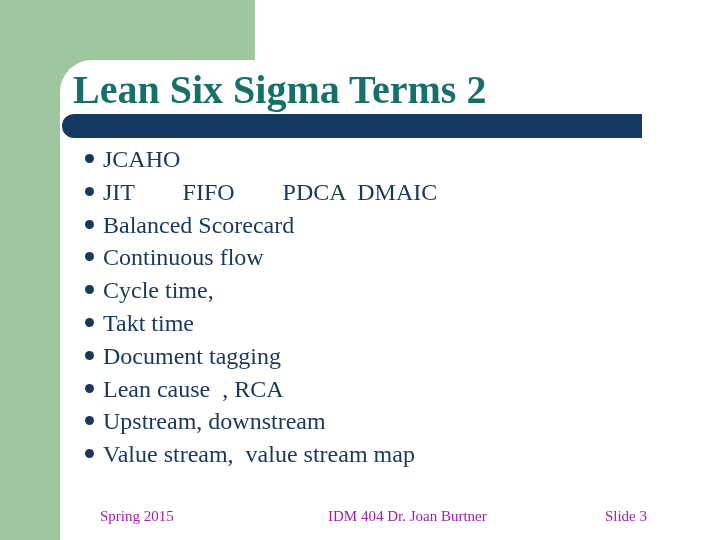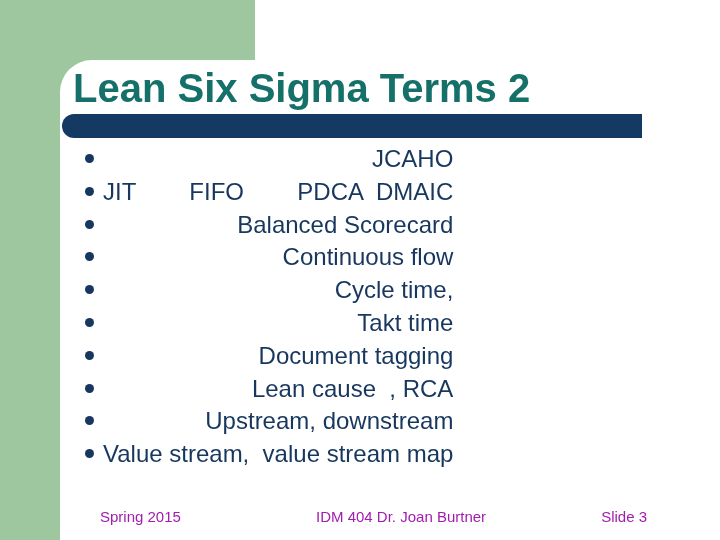--- a/index.html
+++ b/index.html
@@ -2,21 +2,21 @@
 <html><head>
 <meta charset="utf-8">
 <style>
   html, body { margin: 0; padding: 0; background: #ffffff; }
   .slide {
     position: relative;
     width: 720px;
     height: 540px;
     background: #ffffff;
     overflow: hidden;
-    font-family: Liberation Sans, sans-serif;
+    font-family: Liberation Serif, serif;
   }
   
   .green-top {
     position: absolute;
     left: 0; top: 0;
     width: 255px; height: 92px;
     background: #9FC79F;
   }
   .green-col {
     position: absolute;
@@ -46,21 +46,20 @@
     left: 62px; top: 114px;
     width: 580px; height: 24px;
     background: #143A63;
     border-radius: 12px 0 0 12px;
   }
   .bullets {
     position: absolute;
     left: 85px; top: 143px;
     margin: 0; padding: 0;
     list-style: none;
-    text-align: right;
   }
   .bullet-item {
     position: relative;
     padding-left: 18px;
     font-size: 24px;
     line-height: 32.8px;
     color: #17375E;
     white-space: pre;
   }
   .bullet-item::before {
@@ -72,21 +71,21 @@
     background: #17375E;
   }
   .footer-left, .footer-center, .footer-right {
     position: absolute;
     top: 508px;
     font-size: 15px;
     color: #a21caf;
     white-space: nowrap;
   }
   .footer-left  { left: 100px; }
-  .footer-center{ left: 316px; }
+  .footer-center{ left: 328px; }
   .footer-right { right: 73px; }
 </style>
 </head>
 <body>
 
 <div class="slide">
   <div class="green-top"></div>
   <div class="green-col"></div>
   <div class="panel"></div>
 

